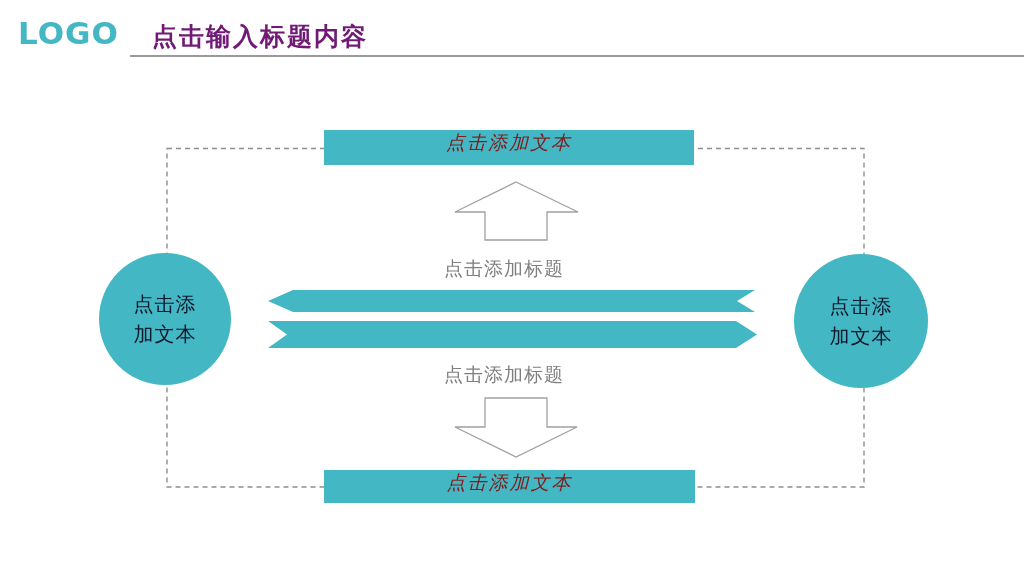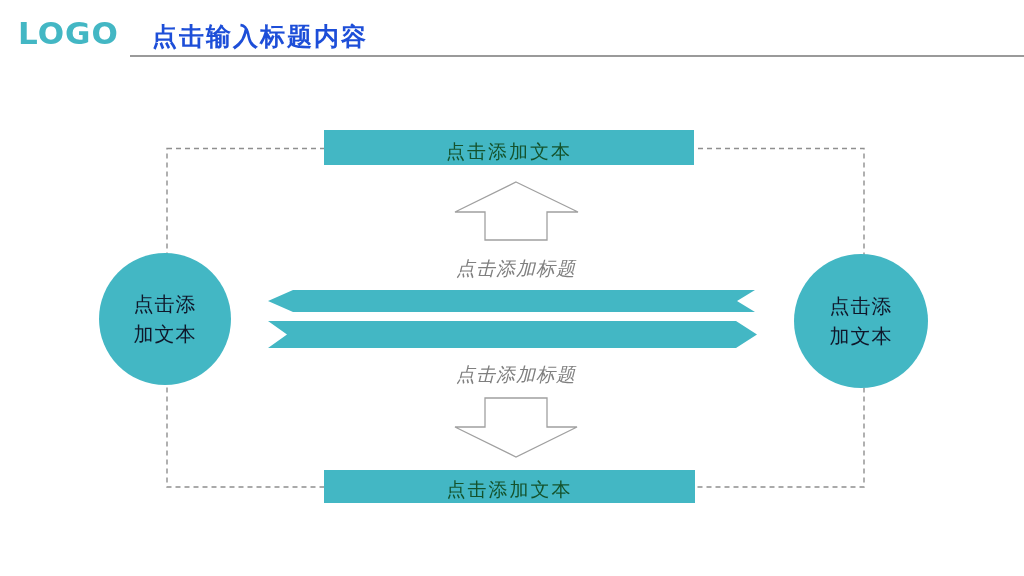--- a/index.html
+++ b/index.html
@@ -26,50 +26,50 @@
   }
   .divider{
     position:absolute;left:130px;top:55px;right:0;
     height:2px;
   }
   
   .shapes{position:absolute;left:0;top:0;}
   
   .text-bar{
     position:absolute;
-    display:flex;align-items:flex-end;justify-content:center;
-    color:#14532d;font-size:19px;letter-spacing:2px;
+    display:flex;align-items:flex-start;justify-content:center;
+    color:#7f1d1d;font-size:19px;letter-spacing:2px;font-style:italic;
   }
   .text-bar.top{left:324px;top:130px;width:370px;height:35px;}
   .text-bar.bottom{left:324px;top:470px;width:371px;height:33px;}
   
   .circle{
     position:absolute;border-radius:50%;
     display:flex;align-items:center;justify-content:center;
     color:#0f172a;font-size:20px;line-height:1.5;
     text-align:center;letter-spacing:1px;
   }
   .circle.left{left:99px;top:253px;width:132px;height:132px;}
   .circle.right{left:794px;top:254px;width:134px;height:134px;}
   .circle span{white-space:pre-line;}
   
   .caption{
-    position:absolute;left:416px;width:200px;
-    text-align:center;font-size:19px;letter-spacing:1px;font-style:italic;
+    position:absolute;left:404px;width:200px;
+    text-align:center;font-size:19px;letter-spacing:1px;
   }
   .caption.upper{top:256px;}
   .caption.lower{top:362px;}
 </style>
 </head>
 <body>
 
 <div class="slide">
 
   <div class="logo" style="color: rgb(67, 183, 196);">LOGO</div>
-  <div class="title" style="color: #1d4ed8;">点击输入标题内容</div>
+  <div class="title" style="color: #701a75;">点击输入标题内容</div>
   <div class="divider" style="background-color: rgb(154, 154, 154);"></div>
 
   <svg class="shapes" width="1024" height="576" viewBox="0 0 1024 576">
     <rect x="167" y="148.5" width="697" height="338.5" fill="none" stroke-width="1.4" stroke-dasharray="5,4" stroke="#8f8f8f"></rect>
     <polygon points="516,182 578,212 547,212 547,240 485,240 485,212 455,212" fill="#ffffff" stroke-width="1.3" stroke="#a0a0a0"></polygon>
     <polygon points="485,398 547,398 547,427 577,427 516,457 455,427 485,427" fill="#ffffff" stroke-width="1.3" stroke="#a0a0a0"></polygon>
     <polygon points="268,301 293,290 755,290 737,301 755,312 293,312" fill="#43b7c4"></polygon>
     <polygon points="268,321 736,321 757,334.5 736,348 268,348 287,334.5" fill="#43b7c4"></polygon>
   </svg>
 

